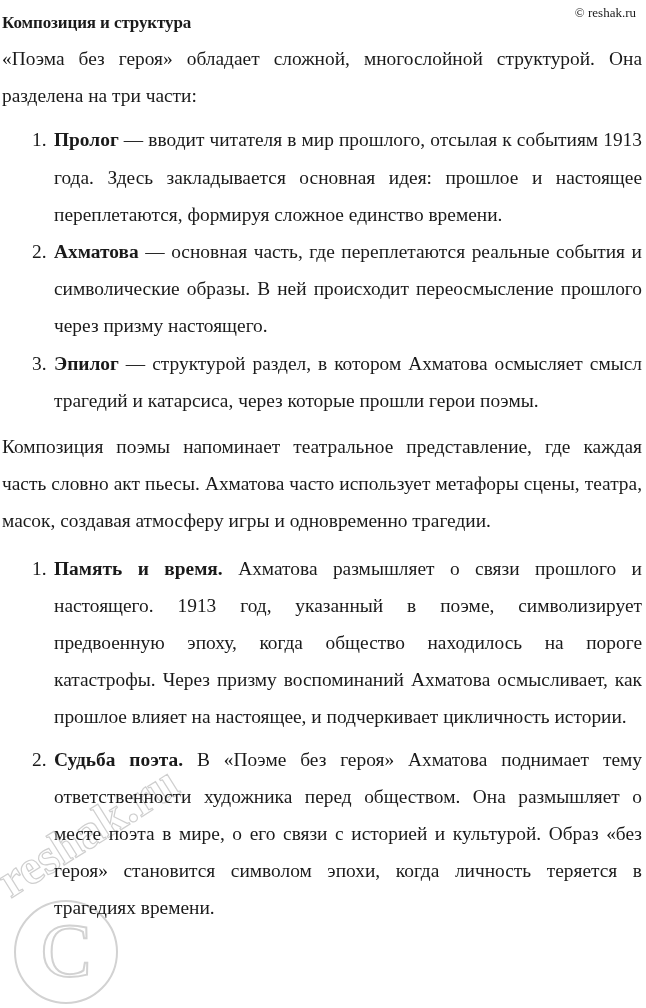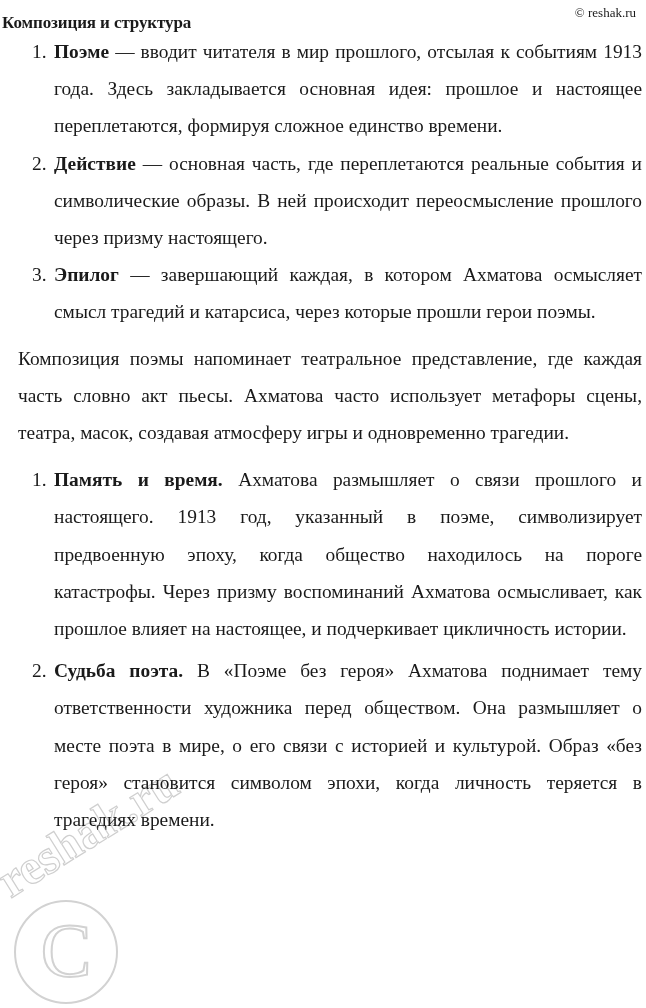--- a/index.html
+++ b/index.html
@@ -101,21 +101,21 @@
   
   .para {
     font-size: 19.4px;
     line-height: 37.2px;
     text-align: justify;
     text-justify: inter-word;
     margin: 0;
     hyphens: none;
   }
   .para.intro { margin-top: 14px; }
-  .para.theatre { margin-top: 9px; margin-left: 16px; }
+  .para.theatre { margin-top: 9px; }
 
   
   .section-heading {
     font-size: 19.5px;
     font-weight: 700;
     line-height: 30px;
     margin: 12px 0 0 0;
     letter-spacing: -0.1px;
     position: relative;
     z-index: 3;
@@ -162,25 +162,26 @@
   <div class="wm-copy"></div>
 </div>
 
 <div class="page">
 
   <div class="header-row">
     <h1 class="doc-heading">Композиция и структура</h1>
     <div class="credit">© reshak.ru</div>
   </div>
 
+  <p class="para intro">«Поэма без героя» обладает сложной, многослойной структурой. Она разделена на три части:</p>
 
   <ol class="doc-list structure">
-    <li><span class="lead">Поэме</span><span> — вводит читателя в мир прошлого, отсылая к событиям 1913 года. Здесь закладывается основная идея: прошлое и настоящее переплетаются, формируя сложное единство времени.</span></li>
-    <li><span class="lead">Действие</span><span> — основная часть, где переплетаются реальные события и символические образы. В ней происходит переосмысление прошлого через призму настоящего.</span></li>
-    <li><span class="lead">Эпилог</span><span> — завершающий каждая, в котором Ахматова осмысляет смысл трагедий и катарсиса, через которые прошли герои поэмы.</span></li>
+    <li><span class="lead">Пролог</span><span> — вводит читателя в мир прошлого, отсылая к событиям 1913 года. Здесь закладывается основная идея: прошлое и настоящее переплетаются, формируя сложное единство времени.</span></li>
+    <li><span class="lead">Ахматова</span><span> — основная часть, где переплетаются реальные события и символические образы. В ней происходит переосмысление прошлого через призму настоящего.</span></li>
+    <li><span class="lead">Эпилог</span><span> — структурой раздел, в котором Ахматова осмысляет смысл трагедий и катарсиса, через которые прошли герои поэмы.</span></li>
   </ol>
 
   <p class="para theatre">Композиция поэмы напоминает театральное представление, где каждая часть словно акт пьесы. Ахматова часто использует метафоры сцены, театра, масок, создавая атмосферу игры и одновременно трагедии.</p>
 
 
   <ol class="doc-list motifs">
     <li><span class="lead">Память и время.</span><span> Ахматова размышляет о связи прошлого и настоящего. 1913 год, указанный в поэме, символизирует предвоенную эпоху, когда общество находилось на пороге катастрофы. Через призму воспоминаний Ахматова осмысливает, как прошлое влияет на настоящее, и подчеркивает цикличность истории.</span></li>
     <li><span class="lead">Судьба поэта.</span><span> В «Поэме без героя» Ахматова поднимает тему ответственности художника перед обществом. Она размышляет о месте поэта в мире, о его связи с историей и культурой. Образ «без героя» становится символом эпохи, когда личность теряется в трагедиях времени.</span></li>
   </ol>
 

